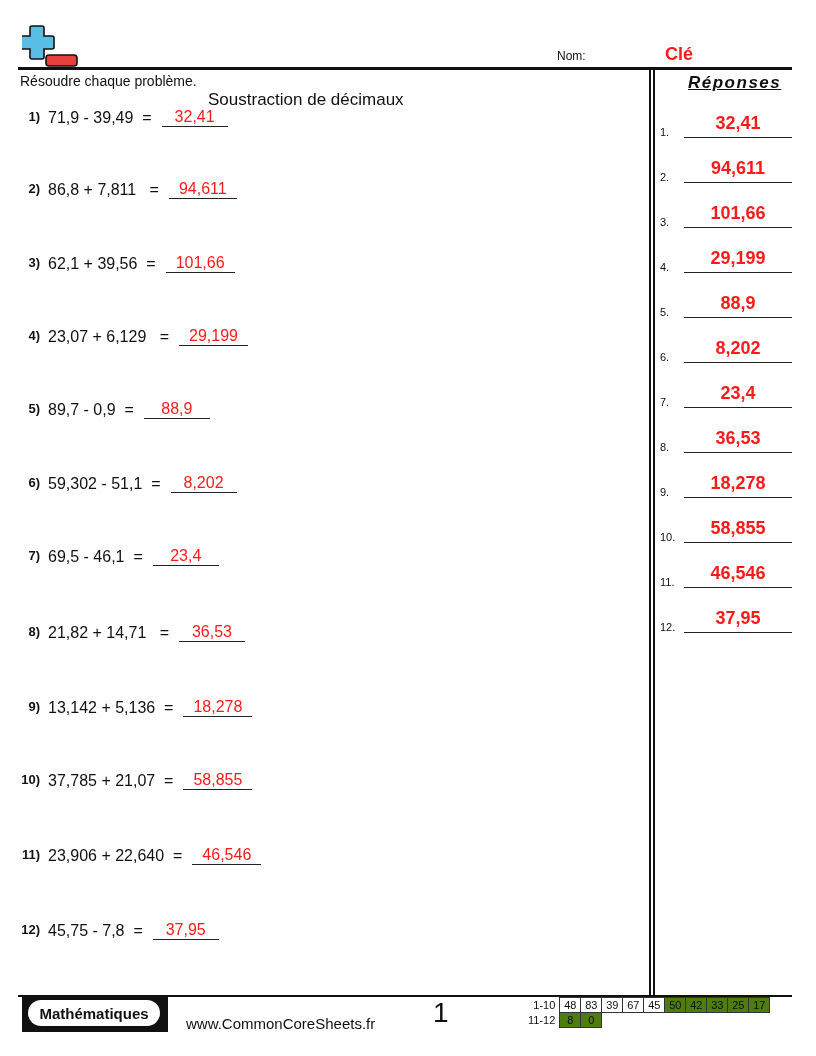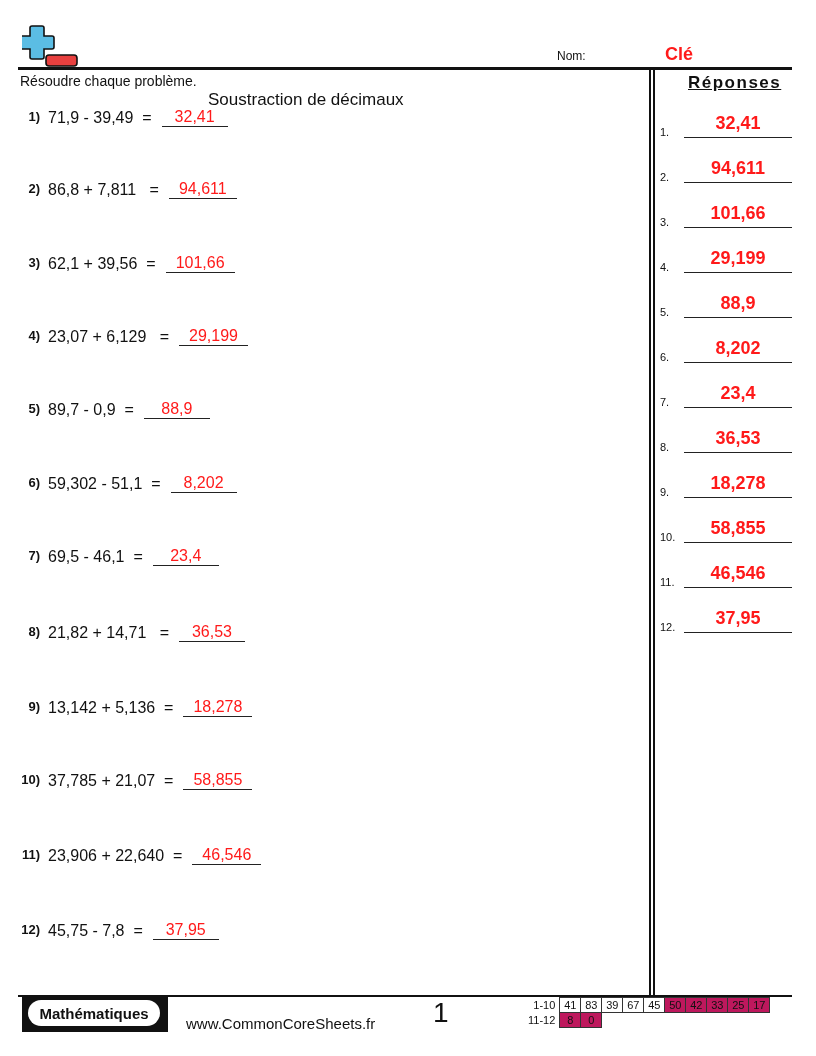--- a/index.html
+++ b/index.html
@@ -6,41 +6,41 @@
   body { width:816px; height:1056px; position:relative; overflow:hidden; font-family:"Liberation Sans", sans-serif; color:#111; }
   .abs { position:absolute; }
   .logo { left:22px; top:25px; width:56px; height:42px; }
   .title { left:208px; top:46px; font-size:17px;margin-top:44px; }
   .nom-label { left:557px; top:49px; font-size:12px; }
   .nom-value { left:625px; top:44px; font-size:18px; font-weight:bold; color:#ff1a1a;margin-left:40px; }
   .hline-top { left:18px; top:67px; width:774px; height:3px; background:#111; }
   .instructions { left:20px; top:73px; font-size:14px; font-weight:normal; }
   .vline1 { left:649px; top:68px; width:2px; height:928px; background:#111; }
   .vline2 { left:653px; top:68px; width:2px; height:928px; background:#111; }
-  .answers-heading { left:688px; top:73px; font-size:17px; font-weight:bold; letter-spacing:1.5px; text-decoration:underline; }
+  .answers-heading { left:688px; top:73px; font-size:17px; font-weight:bold; letter-spacing:1.5px; text-decoration:underline;font-style:italic; }
   .problem { position:absolute; left:0; height:30px; display:flex; align-items:flex-end; }
   .pnum { font-size:13px; font-weight:bold; text-align:right; width:48px; padding-right:8px; box-sizing:border-box; margin-bottom:3px; }
   .expr { font-size:16px; white-space:pre;margin-top:19px; }
   .eq { font-size:16px; margin:0 10px 0 0; }
   .blank { border-bottom:1.3px solid #222; font-size:16px; color:#ff1a1a; padding:0 10px; min-width:46px; text-align:center; line-height:18px; }
   .ans-row { position:absolute; left:660px; width:132px; height:26px; }
   .ans-num { position:absolute; left:0; bottom:0; font-size:11px; }
   .ans-line { position:absolute; left:24px; right:0; bottom:0; border-bottom:1.5px solid #222; height:0; }
   .ans-val { position:absolute; left:24px; right:0; bottom:4px; text-align:center; font-size:18px; font-weight:bold; color:#ff1a1a; }
   .hline-bottom { left:18px; top:995px; width:774px; height:2px; background:#111; }
   .brand-box { left:22px; top:996px; width:146px; height:36px; background:#111; }
   .brand-pill { left:28px; top:1000px; width:132px; height:26px; background:#fff; border-radius:14px; display:flex; align-items:center; justify-content:center; font-size:15px; font-weight:bold; }
   .site { left:186px; top:1015px; font-size:15px; }
   .pagenum { left:433px; top:997px; font-size:28px; }
   .score { left:525px; top:997px; font-size:11px; }
   .score table { border-collapse:collapse; }
   .score td { height:14px; padding:0 3px; text-align:center; }
   .score td.lbl { text-align:right; padding-right:4px; border:none; }
   .score td.c { border:1px solid #333; min-width:14px; }
-  .score td.b { background:#be185d; }
+  .score td.b { background:#4d7c0f; }
 </style>
 </head>
 <body>
 
 <svg class="abs logo" viewBox="0 0 56 42">
   <path d="M10 1 h10 a2 2 0 0 1 2 2 v8 h8 a2 2 0 0 1 2 2 v9 a2 2 0 0 1 -2 2 h-8 v8 a2 2 0 0 1 -2 2 h-10 a2 2 0 0 1 -2 -2 v-8 h-8 a2 2 0 0 1 -2 -2 v-9 a2 2 0 0 1 2 -2 h8 v-8 a2 2 0 0 1 2 -2 z" fill="#5bbde4" stroke="#111" stroke-width="1.6"></path>
   <rect x="24" y="30" width="31" height="11" rx="3" fill="#e8403f" stroke="#111" stroke-width="1.6"></rect>
 </svg>
 
 <div class="abs title">Soustraction de décimaux</div>
@@ -207,21 +207,21 @@
 <div class="abs brand-box"></div>
 <div class="abs brand-pill">Mathématiques</div>
 <div class="abs site">www.CommonCoreSheets.fr</div>
 <div class="abs pagenum">1</div>
 
 <div class="abs score">
   <table>
     <tbody>
         <tr>
       <td class="lbl">1-10</td>
-      <td class="c">41</td>
+      <td class="c">48</td>
       <td class="c">83</td>
       <td class="c">39</td>
       <td class="c">67</td>
       <td class="c">45</td>
       <td class="c b">50</td>
       <td class="c b">42</td>
       <td class="c b">33</td>
       <td class="c b">25</td>
       <td class="c b">17</td>
     </tr>

